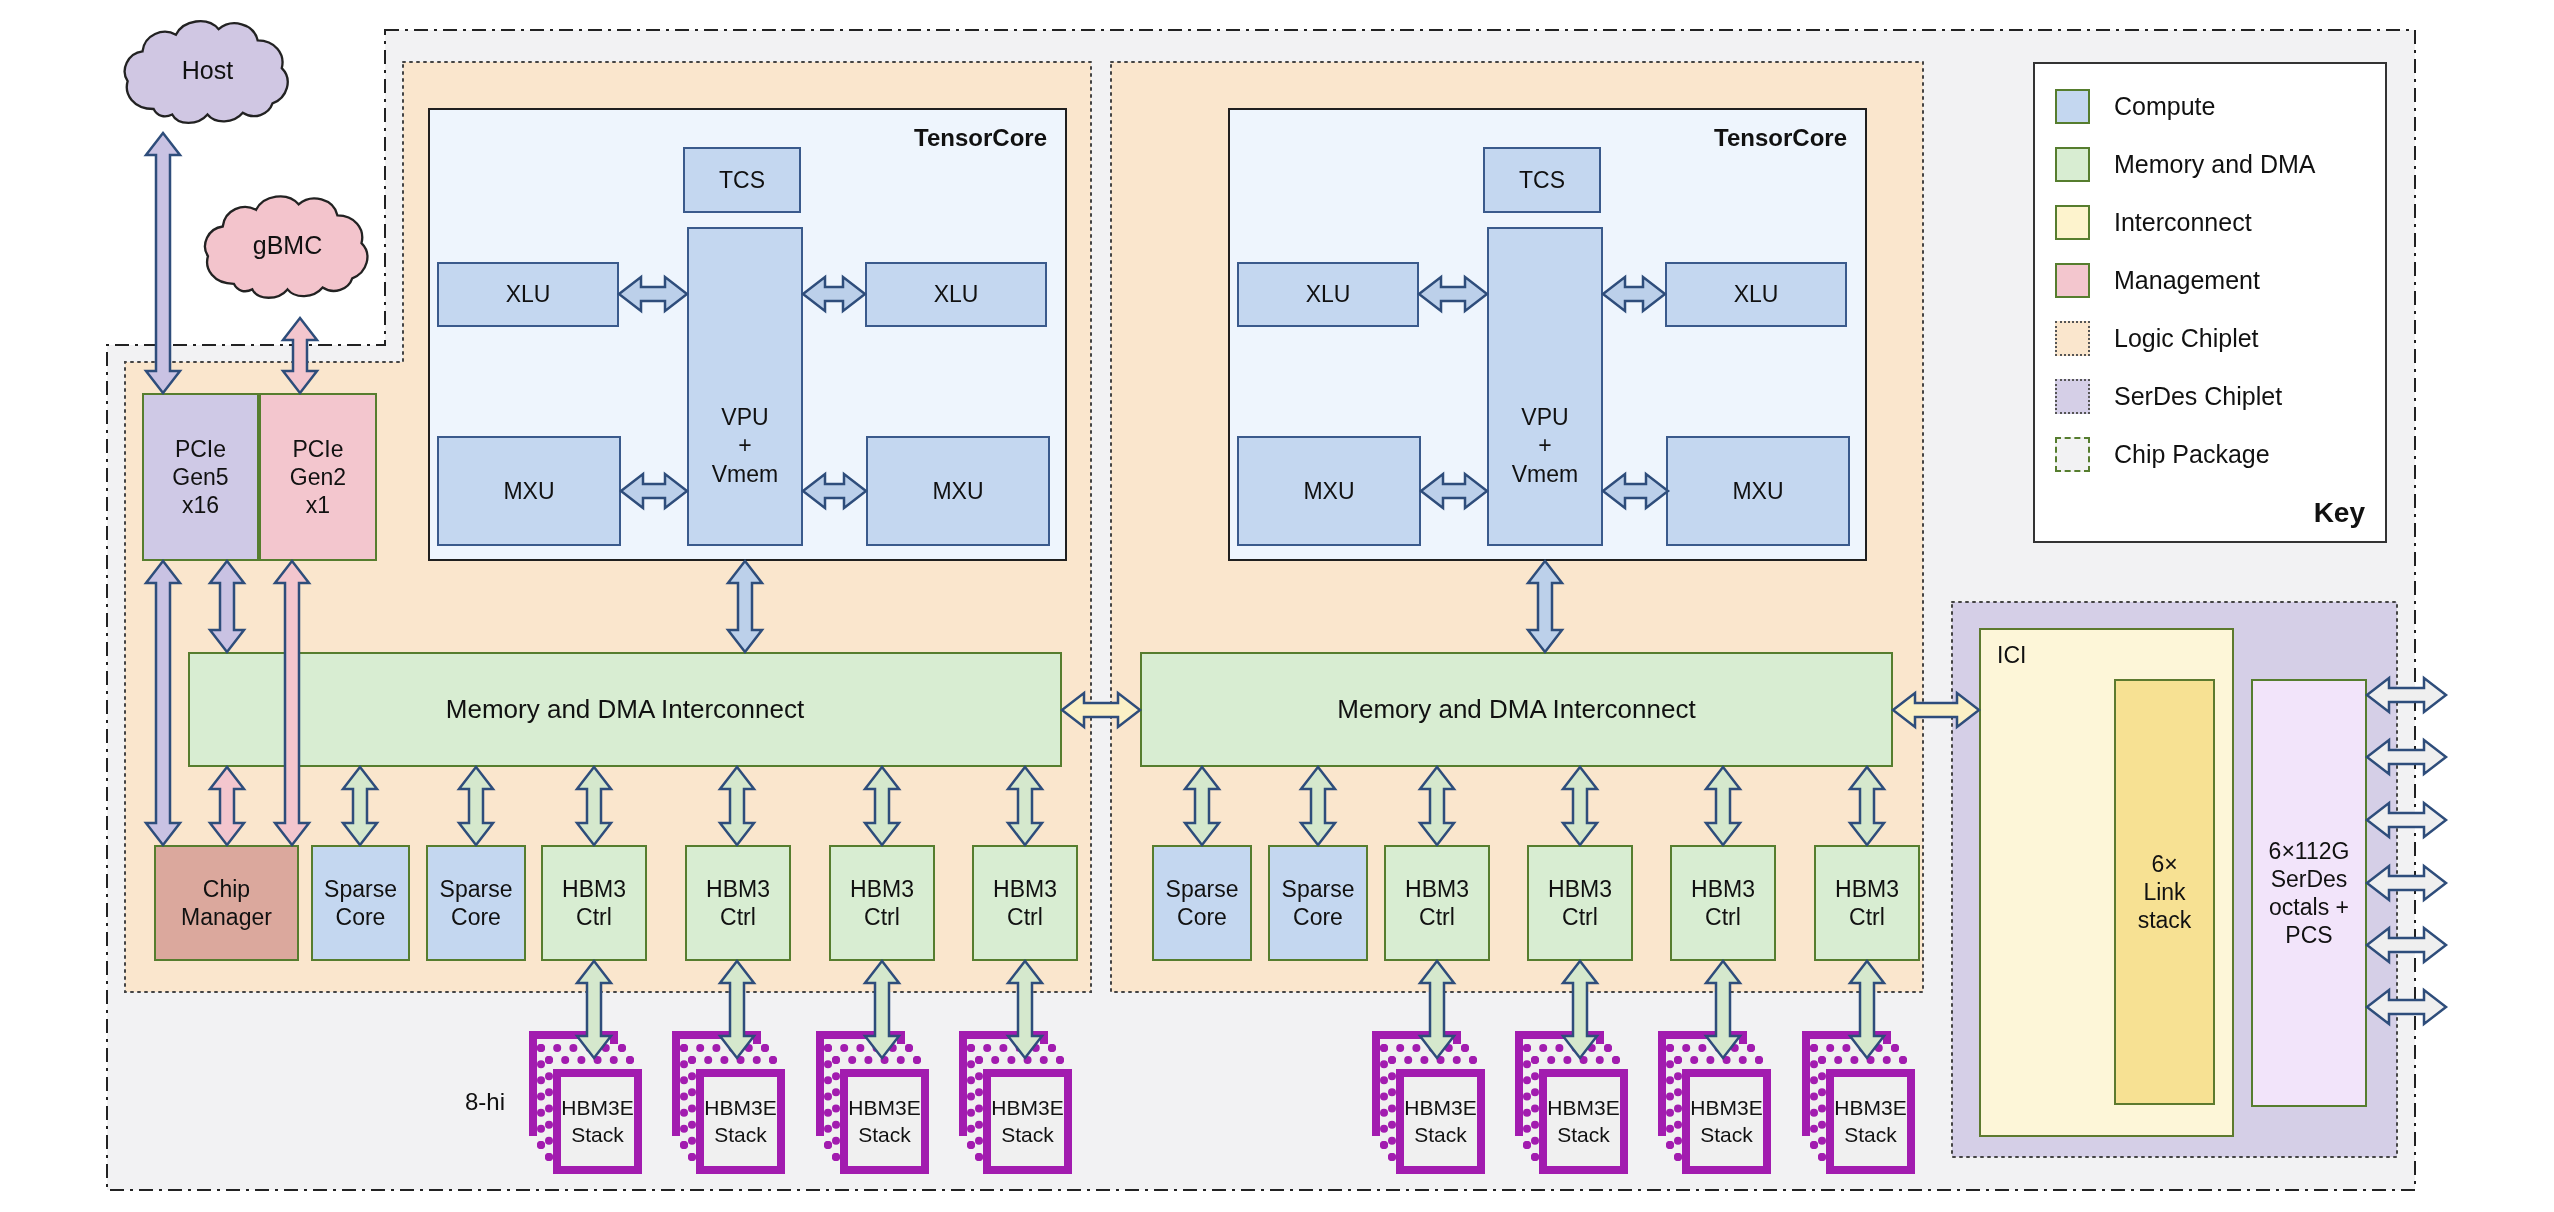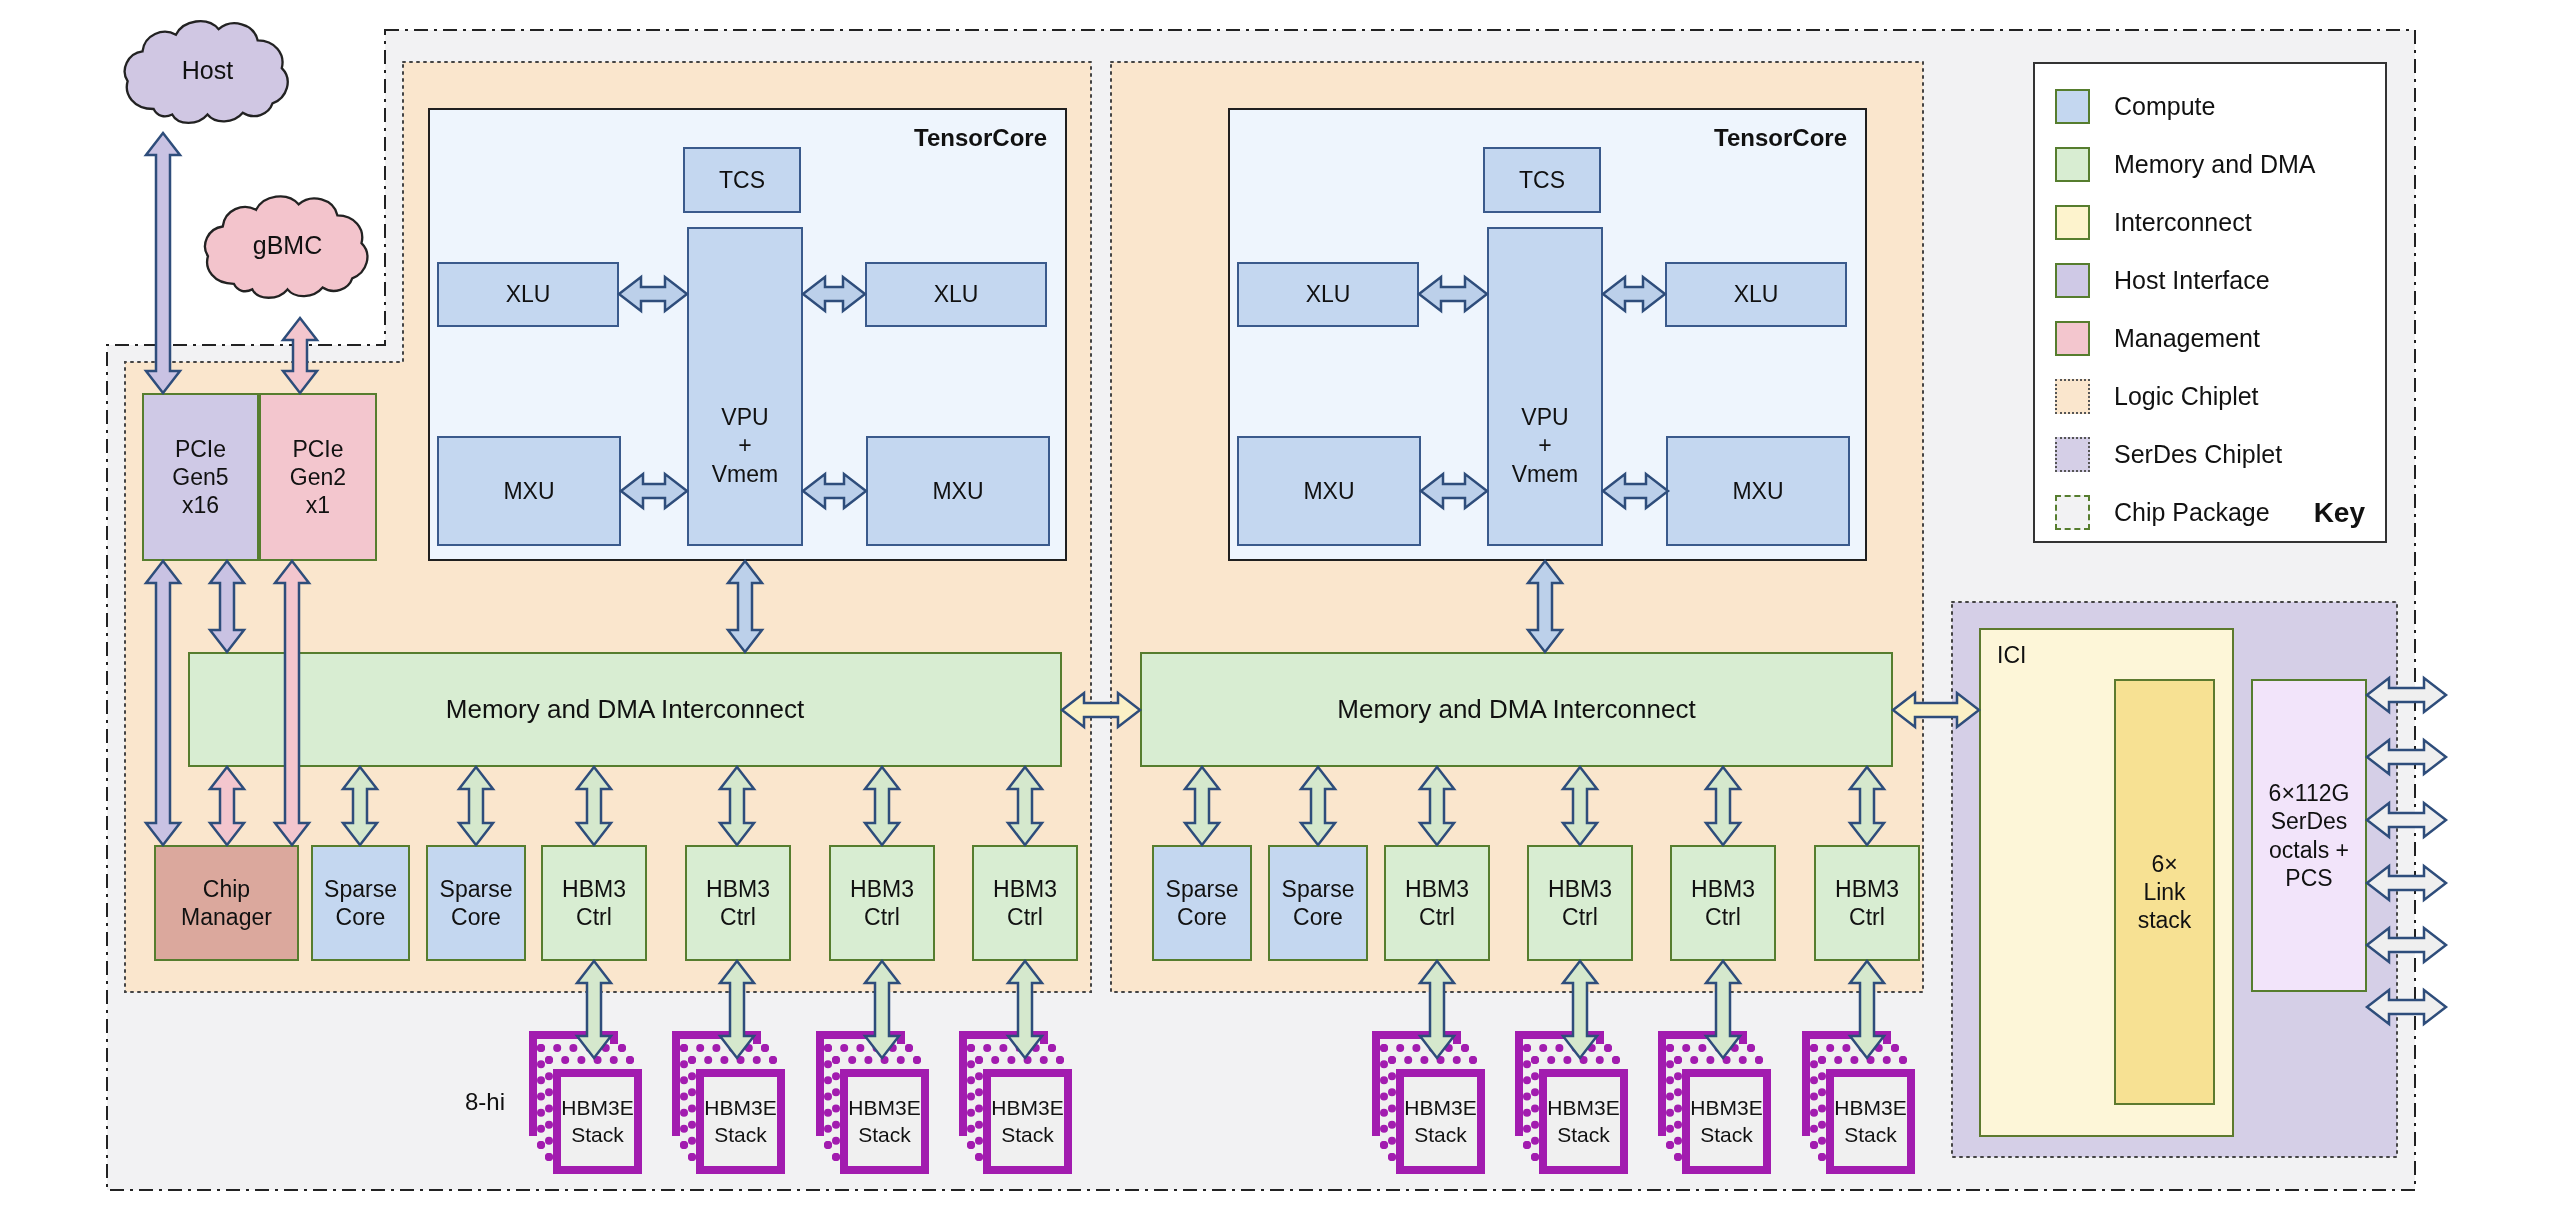--- a/index.html
+++ b/index.html
@@ -128,42 +128,38 @@
 Ctrl</div>
 
   <div class="side-note" style="left:430px;top:1088px;width:75px">8-hi</div>
 
   <div class="ici" style="left:1979px;top:628px;width:255px;height:509px">
     <span class="ici-label">ICI</span>
   </div>
   <div class="box f-yellow" style="left:2114px;top:679px;width:101px;height:426px">6×
 Link
 stack</div>
-  <div class="box f-lav" style="left:2251px;top:679px;width:116px;height:313px">6×112G
+  <div class="box f-lav" style="left:2251px;top:679px;width:116px;height:428px">6×112G
 SerDes
 octals +
 PCS</div>
 
   <div class="key-box">
     <div id="key-items">
         <div class="key-row">
           <div class="sw" style="background: rgb(196, 215, 240);"></div>
           <span class="key-label">Compute</span>
         </div>
         <div class="key-row">
           <div class="sw" style="background: rgb(216, 237, 210);"></div>
           <span class="key-label">Memory and DMA</span>
         </div>
         <div class="key-row">
           <div class="sw" style="background: rgb(253, 243, 205);"></div>
           <span class="key-label">Interconnect</span>
-        </div>
-        <div class="key-row">
-          <div class="sw" style="background: rgb(207, 201, 230);"></div>
-          <span class="key-label">Host Interface</span>
         </div>
         <div class="key-row">
           <div class="sw" style="background: rgb(243, 198, 206);"></div>
           <span class="key-label">Management</span>
         </div>
         <div class="key-row">
           <div class="sw dotted" style="background: rgb(250, 230, 205);"></div>
           <span class="key-label">Logic Chiplet</span>
         </div>
         <div class="key-row">

